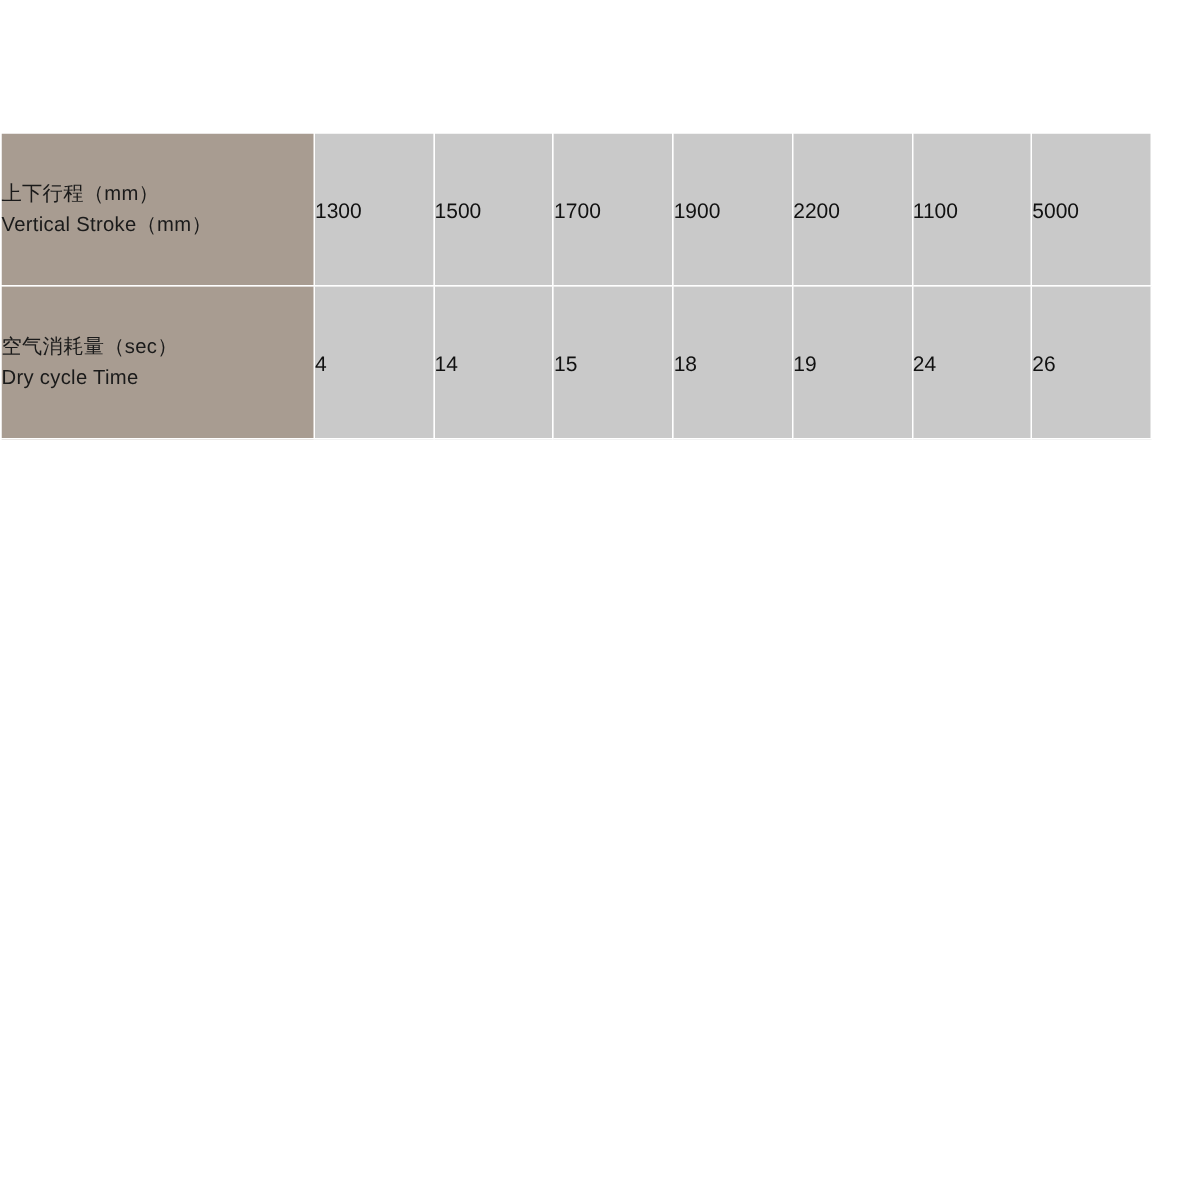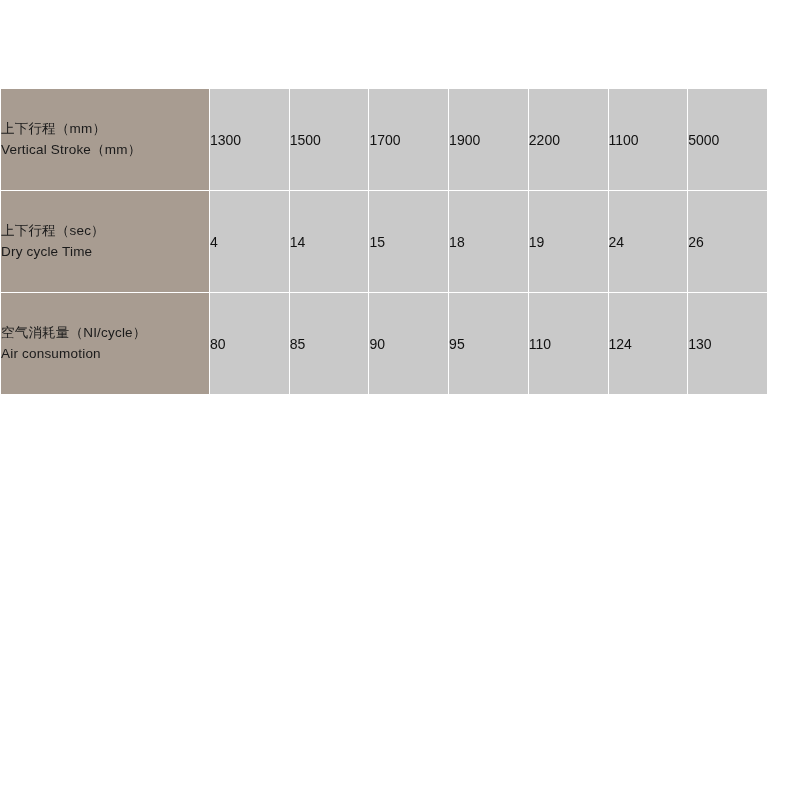--- a/index.html
+++ b/index.html
@@ -72,41 +72,28 @@
       <td class="val-cell">1900</td>
       <td class="val-cell">2200</td>
       <td class="val-cell">1100</td>
       <td class="val-cell">5000</td>
     </tr>
 
 
 
     <tr class="r3">
       <td class="row-label">
-        <span class="cn">上下行程（sec）</span>
+        <span class="cn">空气消耗量（sec）</span>
         <span class="en">Dry cycle Time</span>
       </td>
       <td class="val-cell">4</td>
       <td class="val-cell">14</td>
       <td class="val-cell">15</td>
       <td class="val-cell">18</td>
       <td class="val-cell">19</td>
       <td class="val-cell">24</td>
       <td class="val-cell">26</td>
     </tr>
 
-    <tr class="r4">
-      <td class="row-label">
-        <span class="cn">空气消耗量（NI/cycle）</span>
-        <span class="en">Air consumotion</span>
-      </td>
-      <td class="val-cell">80</td>
-      <td class="val-cell">85</td>
-      <td class="val-cell">90</td>
-      <td class="val-cell">95</td>
-      <td class="val-cell">110</td>
-      <td class="val-cell">124</td>
-      <td class="val-cell">130</td>
-    </tr>
 
 
   </tbody>
 </table>
 
 </body></html>

